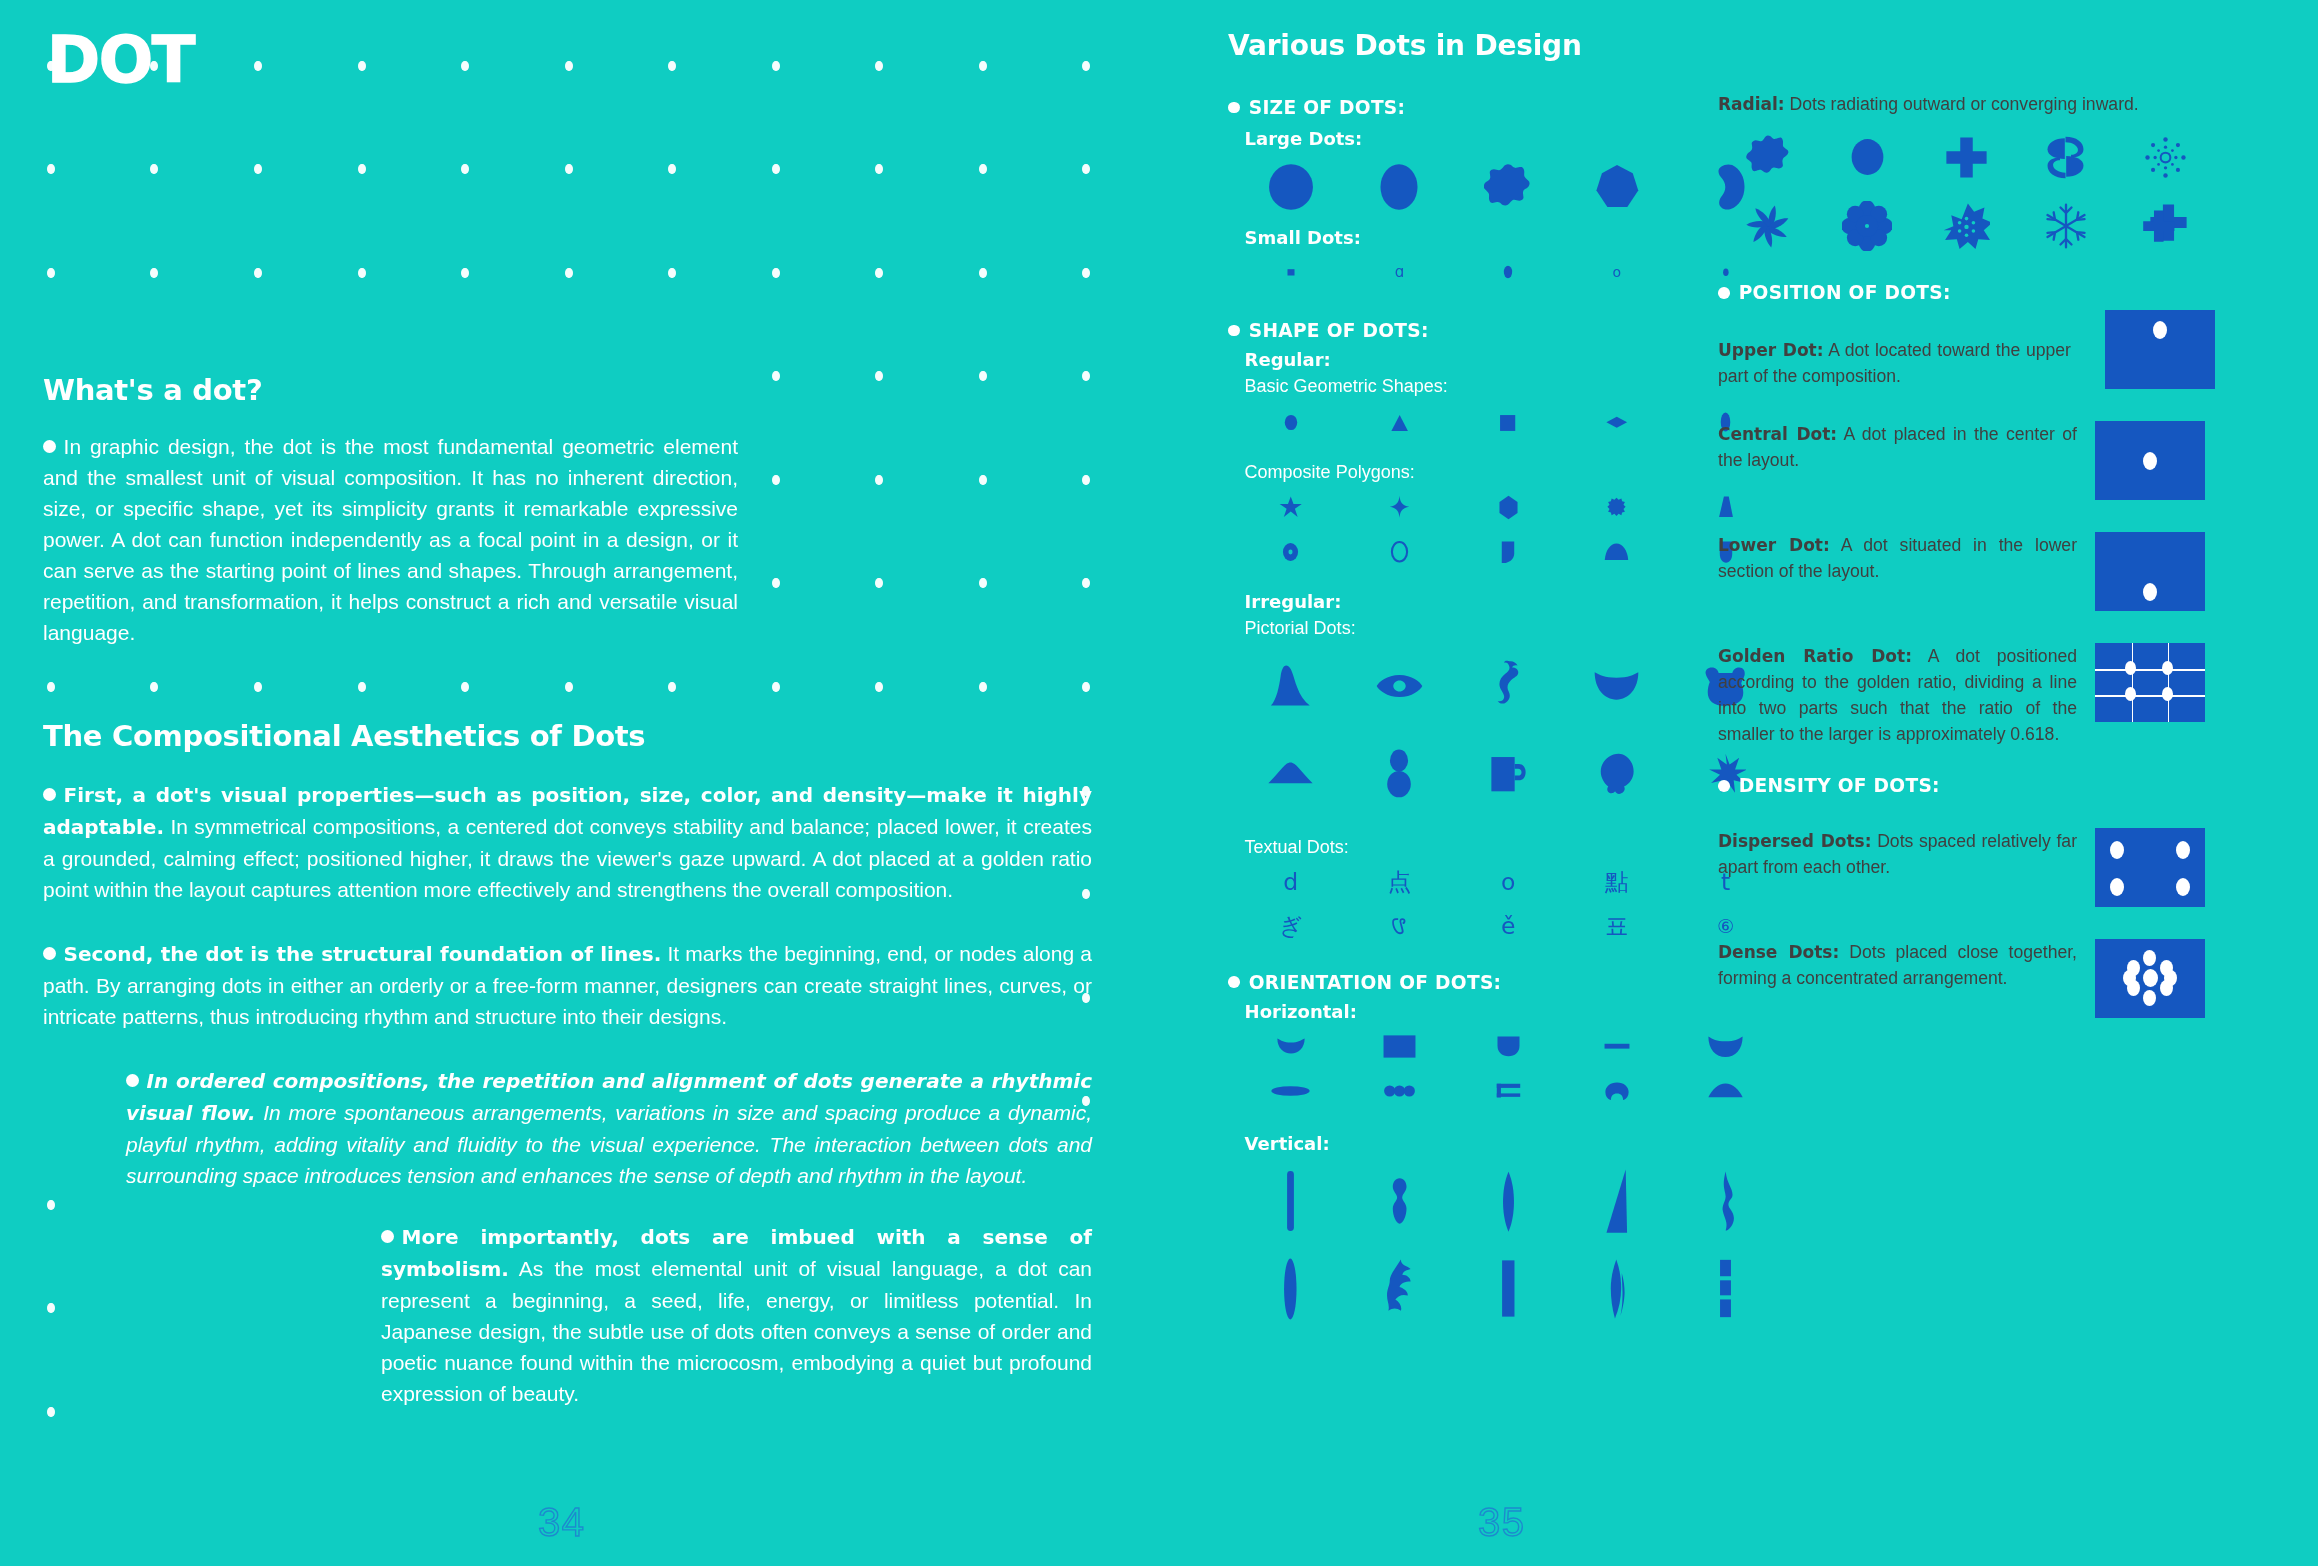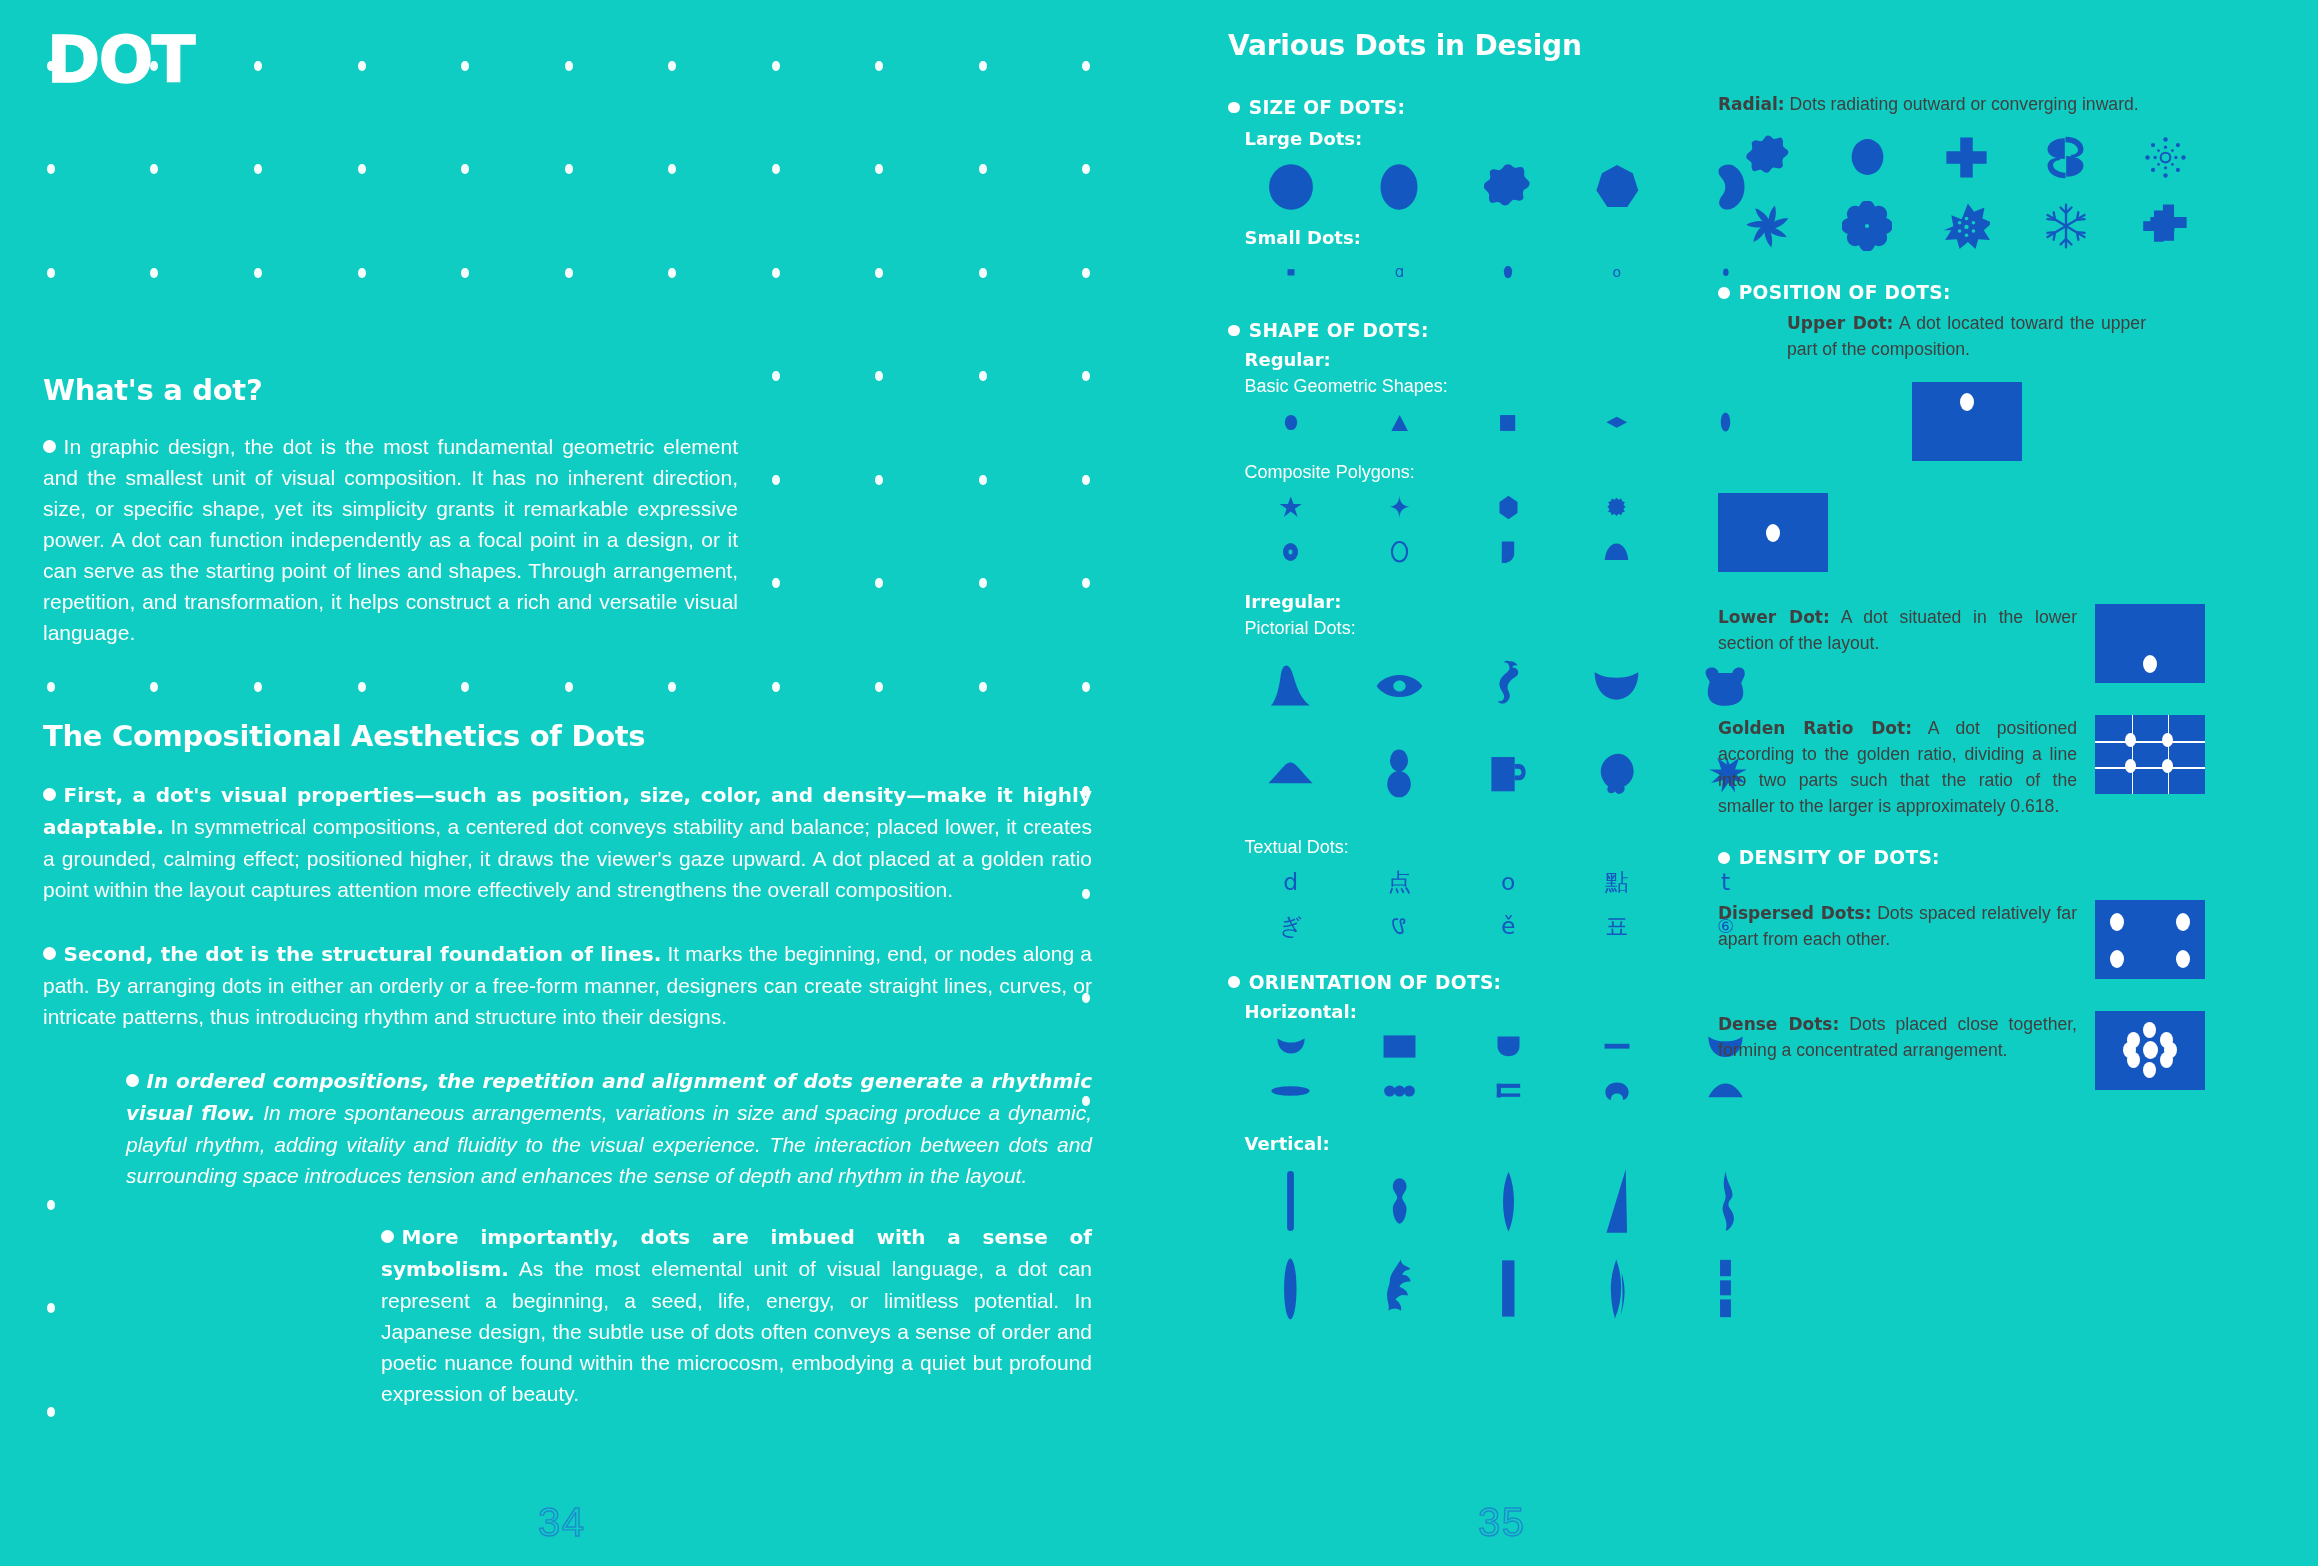--- a/index.html
+++ b/index.html
@@ -696,30 +696,33 @@
             <path class="g" d="M2 26h18v-18h16v18h18v16H36v18H20V42H2z" transform="translate(0,4) scale(0.86)" opacity="1"></path>
             </svg>
           </div>
       </div>
 
       <div class="cat-head" style="margin-top:23.5px;">
         <span class="dot"></span>
         <span>POSITION OF DOTS:</span>
       </div>
 
-      <div style="display:flex;gap:20px;align-items:center;margin-top:7px;flex-direction:column;">
+      <div style="display:flex;gap:34px;align-items:flex-end;margin-top:7px;">
         <p class="desc" style="width:359px;margin:0;">
           <b>Upper Dot:</b>
           <span>A dot located toward the upper part of the composition.</span></p>
         <div class="swatch">
             <span class="wd" style="left:48px;top:11px;"></span>
           </div>
       </div>
 
       <div style="display:flex;gap:18px;align-items:flex-start;margin-top:32px;">
+        <p class="desc" style="width:359px;margin:0;">
+          <b>Central Dot:</b>
+          <span>A dot placed in the center of the layout.</span></p>
         <div class="swatch">
             <span class="wd" style="left:48px;top:31px;"></span>
           </div>
       </div>
 
       <div style="display:flex;gap:18px;align-items:flex-start;margin-top:32px;">
         <p class="desc" style="width:359px;margin:0;">
           <b>Lower Dot:</b>
           <span>A dot situated in the lower section of the layout.</span></p>
         <div class="swatch">

